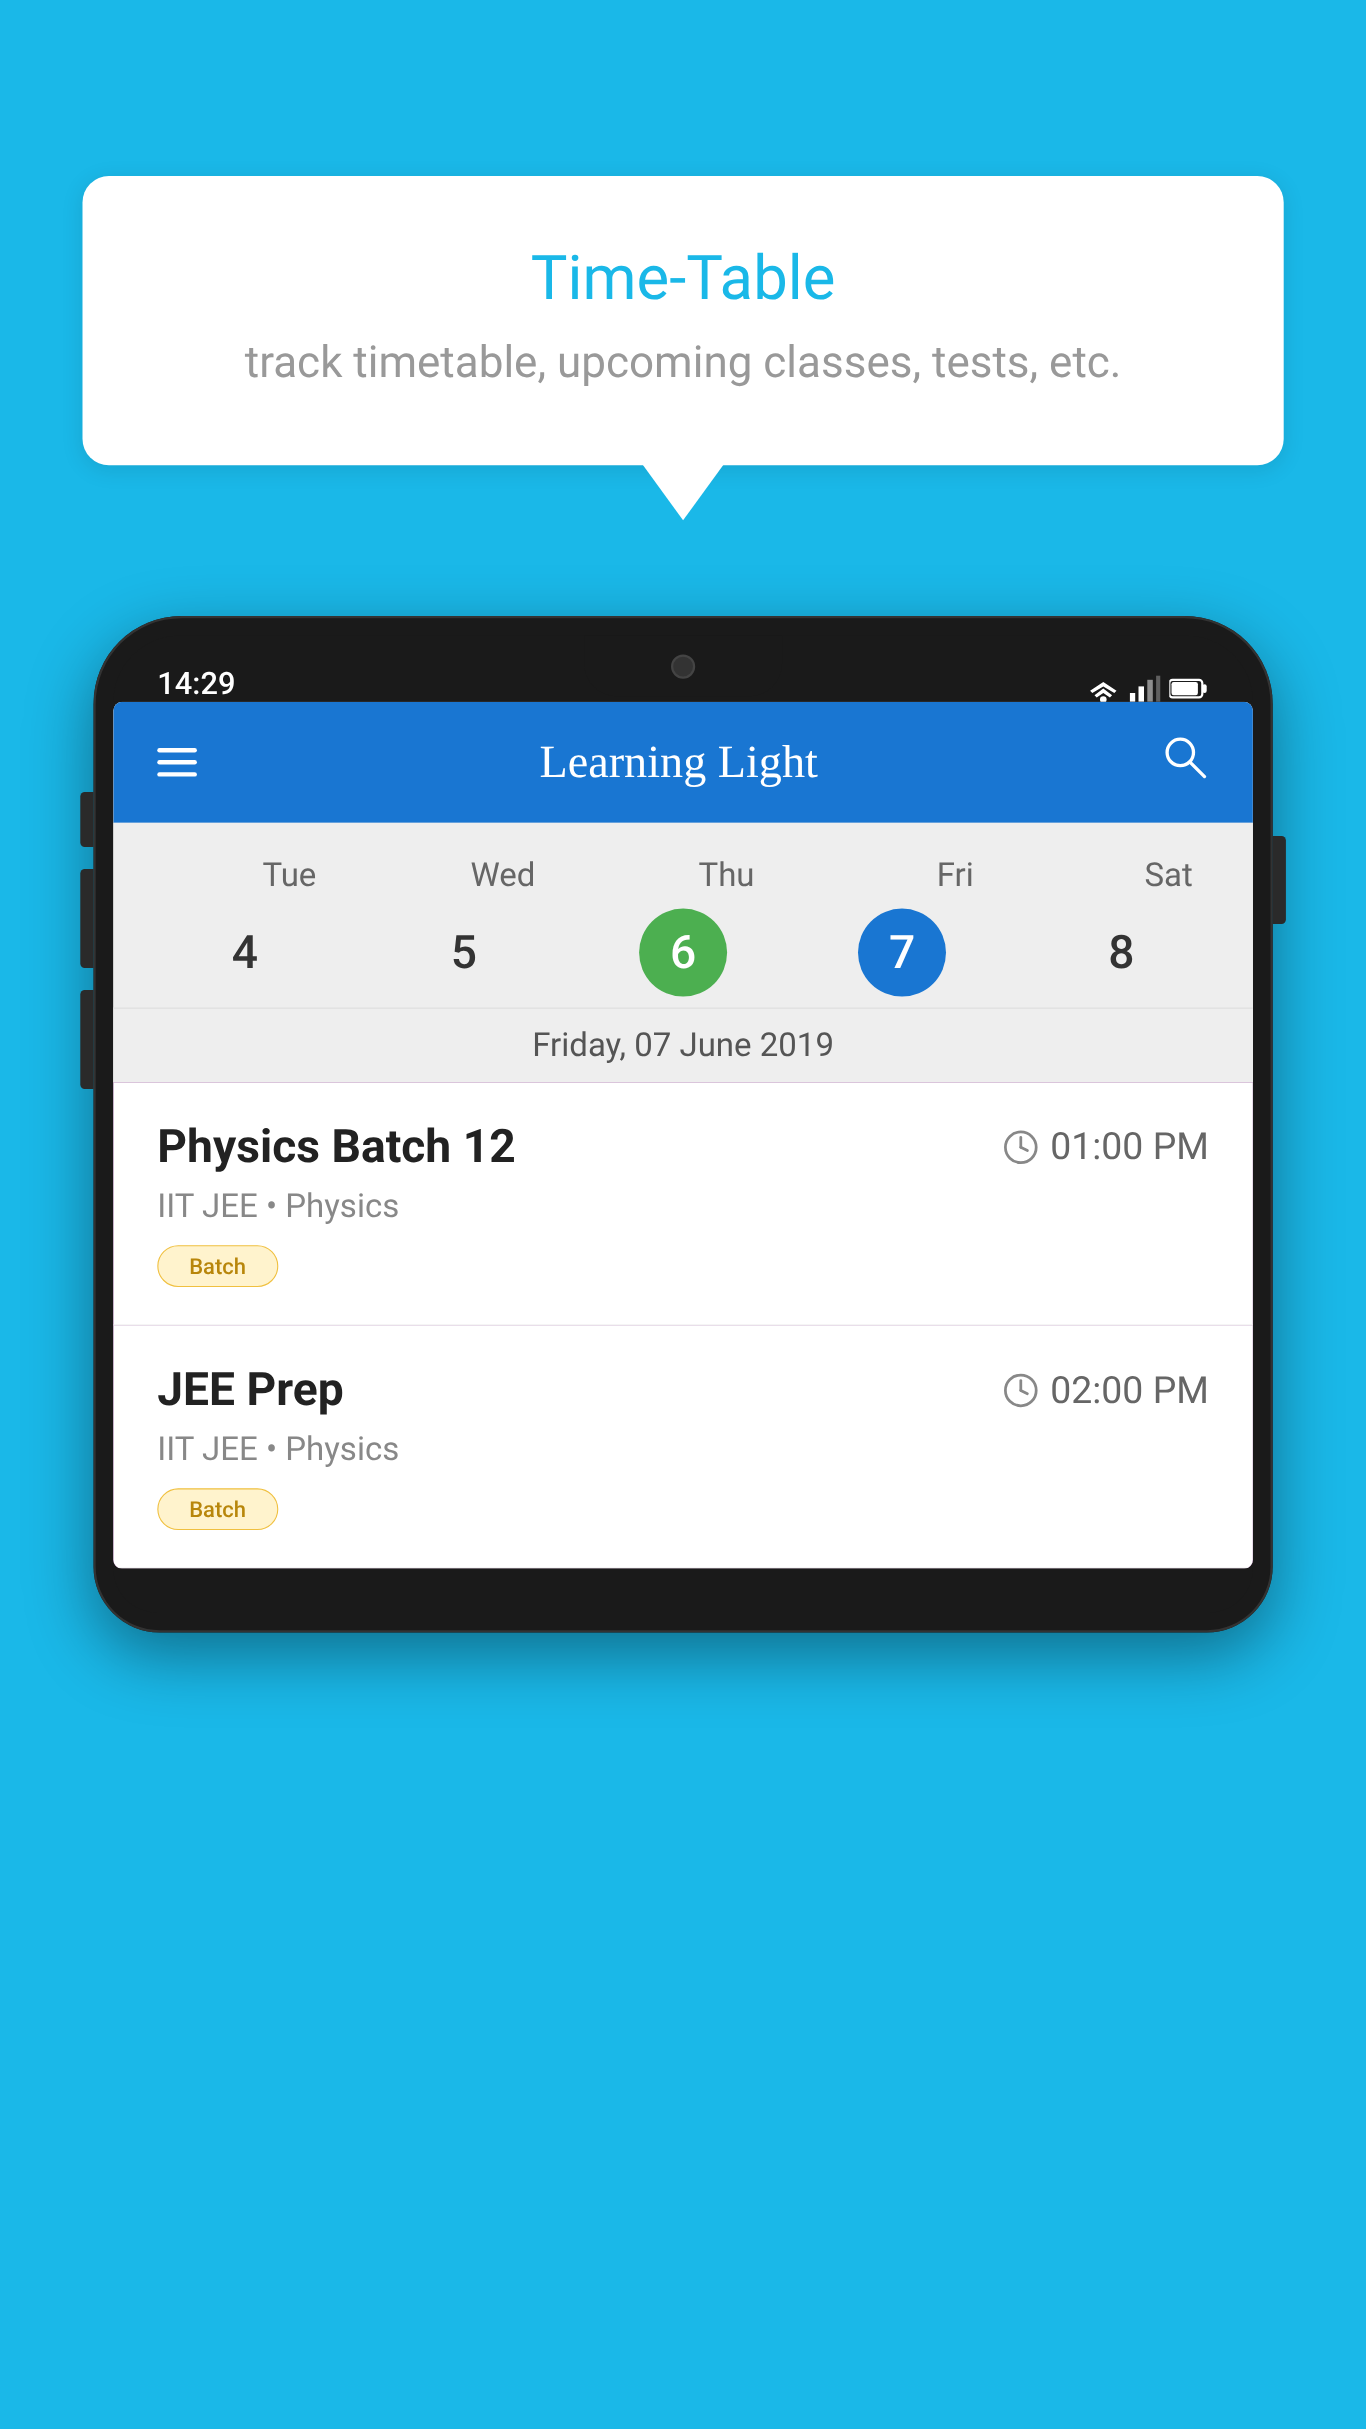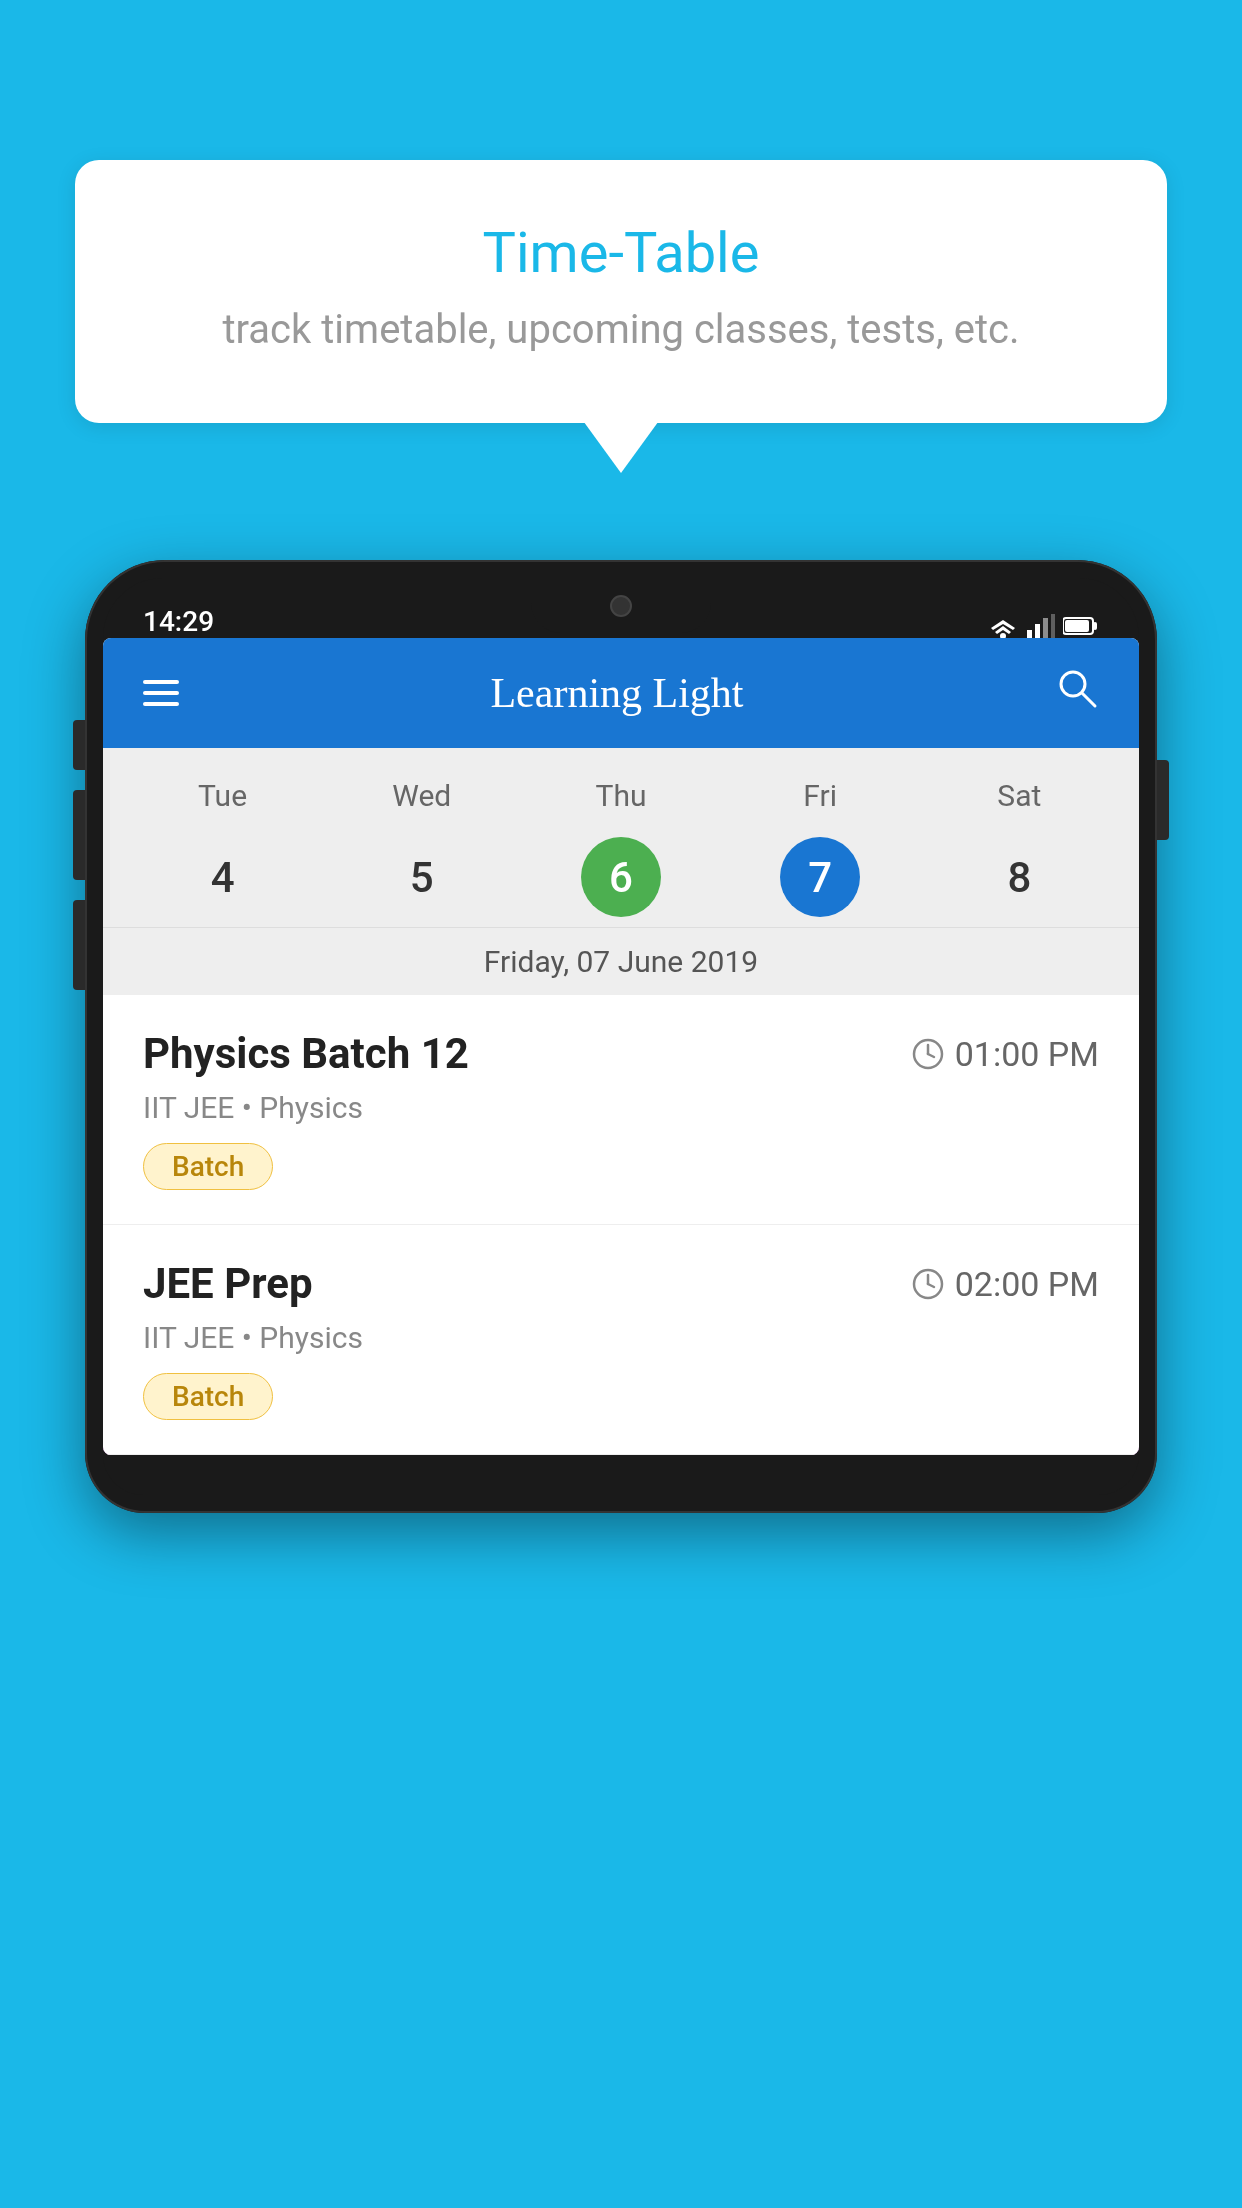--- a/index.html
+++ b/index.html
@@ -181,21 +181,22 @@
     }
 
     .weekday-cell {
       text-align: center;
       width: 130px;
     }
 
     .weekday-label {
       font-size: 30px;
       color: #666;
-      margin-bottom: 24px;
+      margin-bottom: 13px;
+      text-align: right;
     }
 
     .date-circle {
       width: 80px;
       height: 80px;
       border-radius: 50%;
       display: flex;
       align-items: center;
       justify-content: center;
       margin: 0 auto;
@@ -261,21 +262,21 @@
       margin-bottom: 18px;
     }
 
     .batch-badge {
       display: inline-block;
       background: #FFF3CD;
       color: #B8860B;
       border: 1.5px solid #F0C040;
       border-radius: 30px;
       padding: 6px 28px;
-      font-size: 28px;
+      font-size: 20px;
       font-weight: 500;
     }
 
     .phone-bottom-curve {
       background: #1a1a1a;
       height: 40px;
       border-radius: 0 0 60px 60px;
     }
 
     

